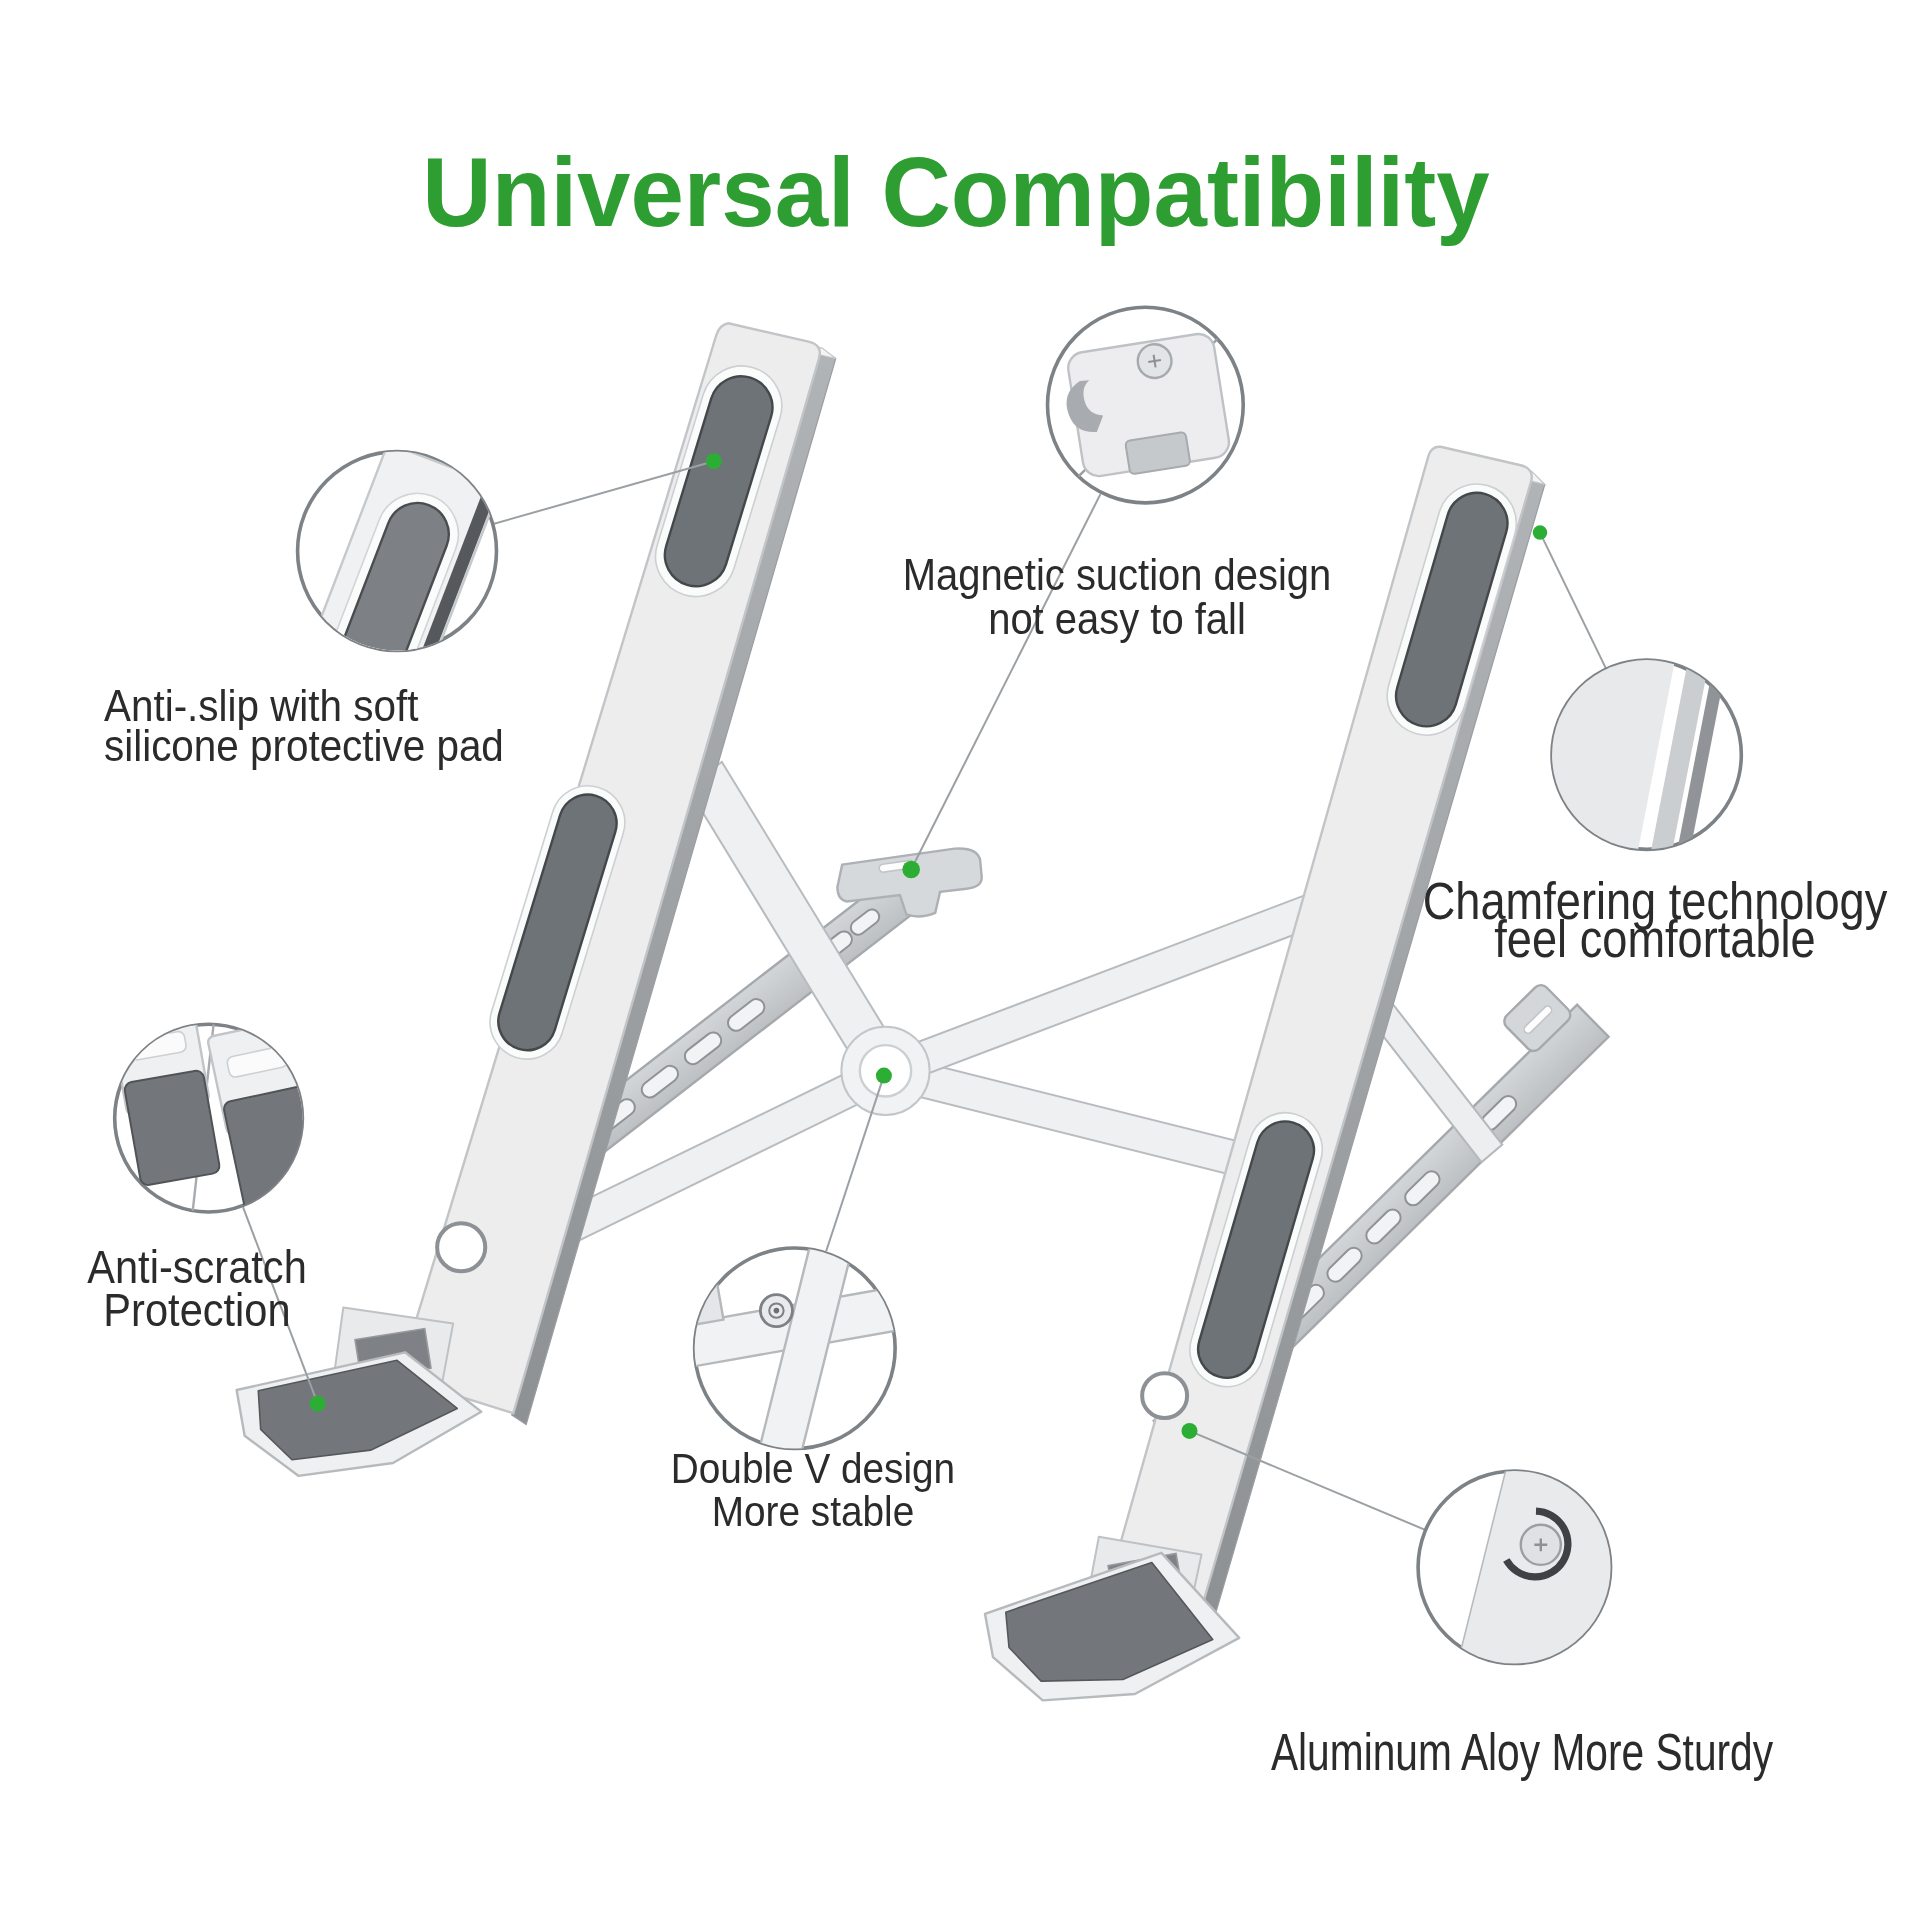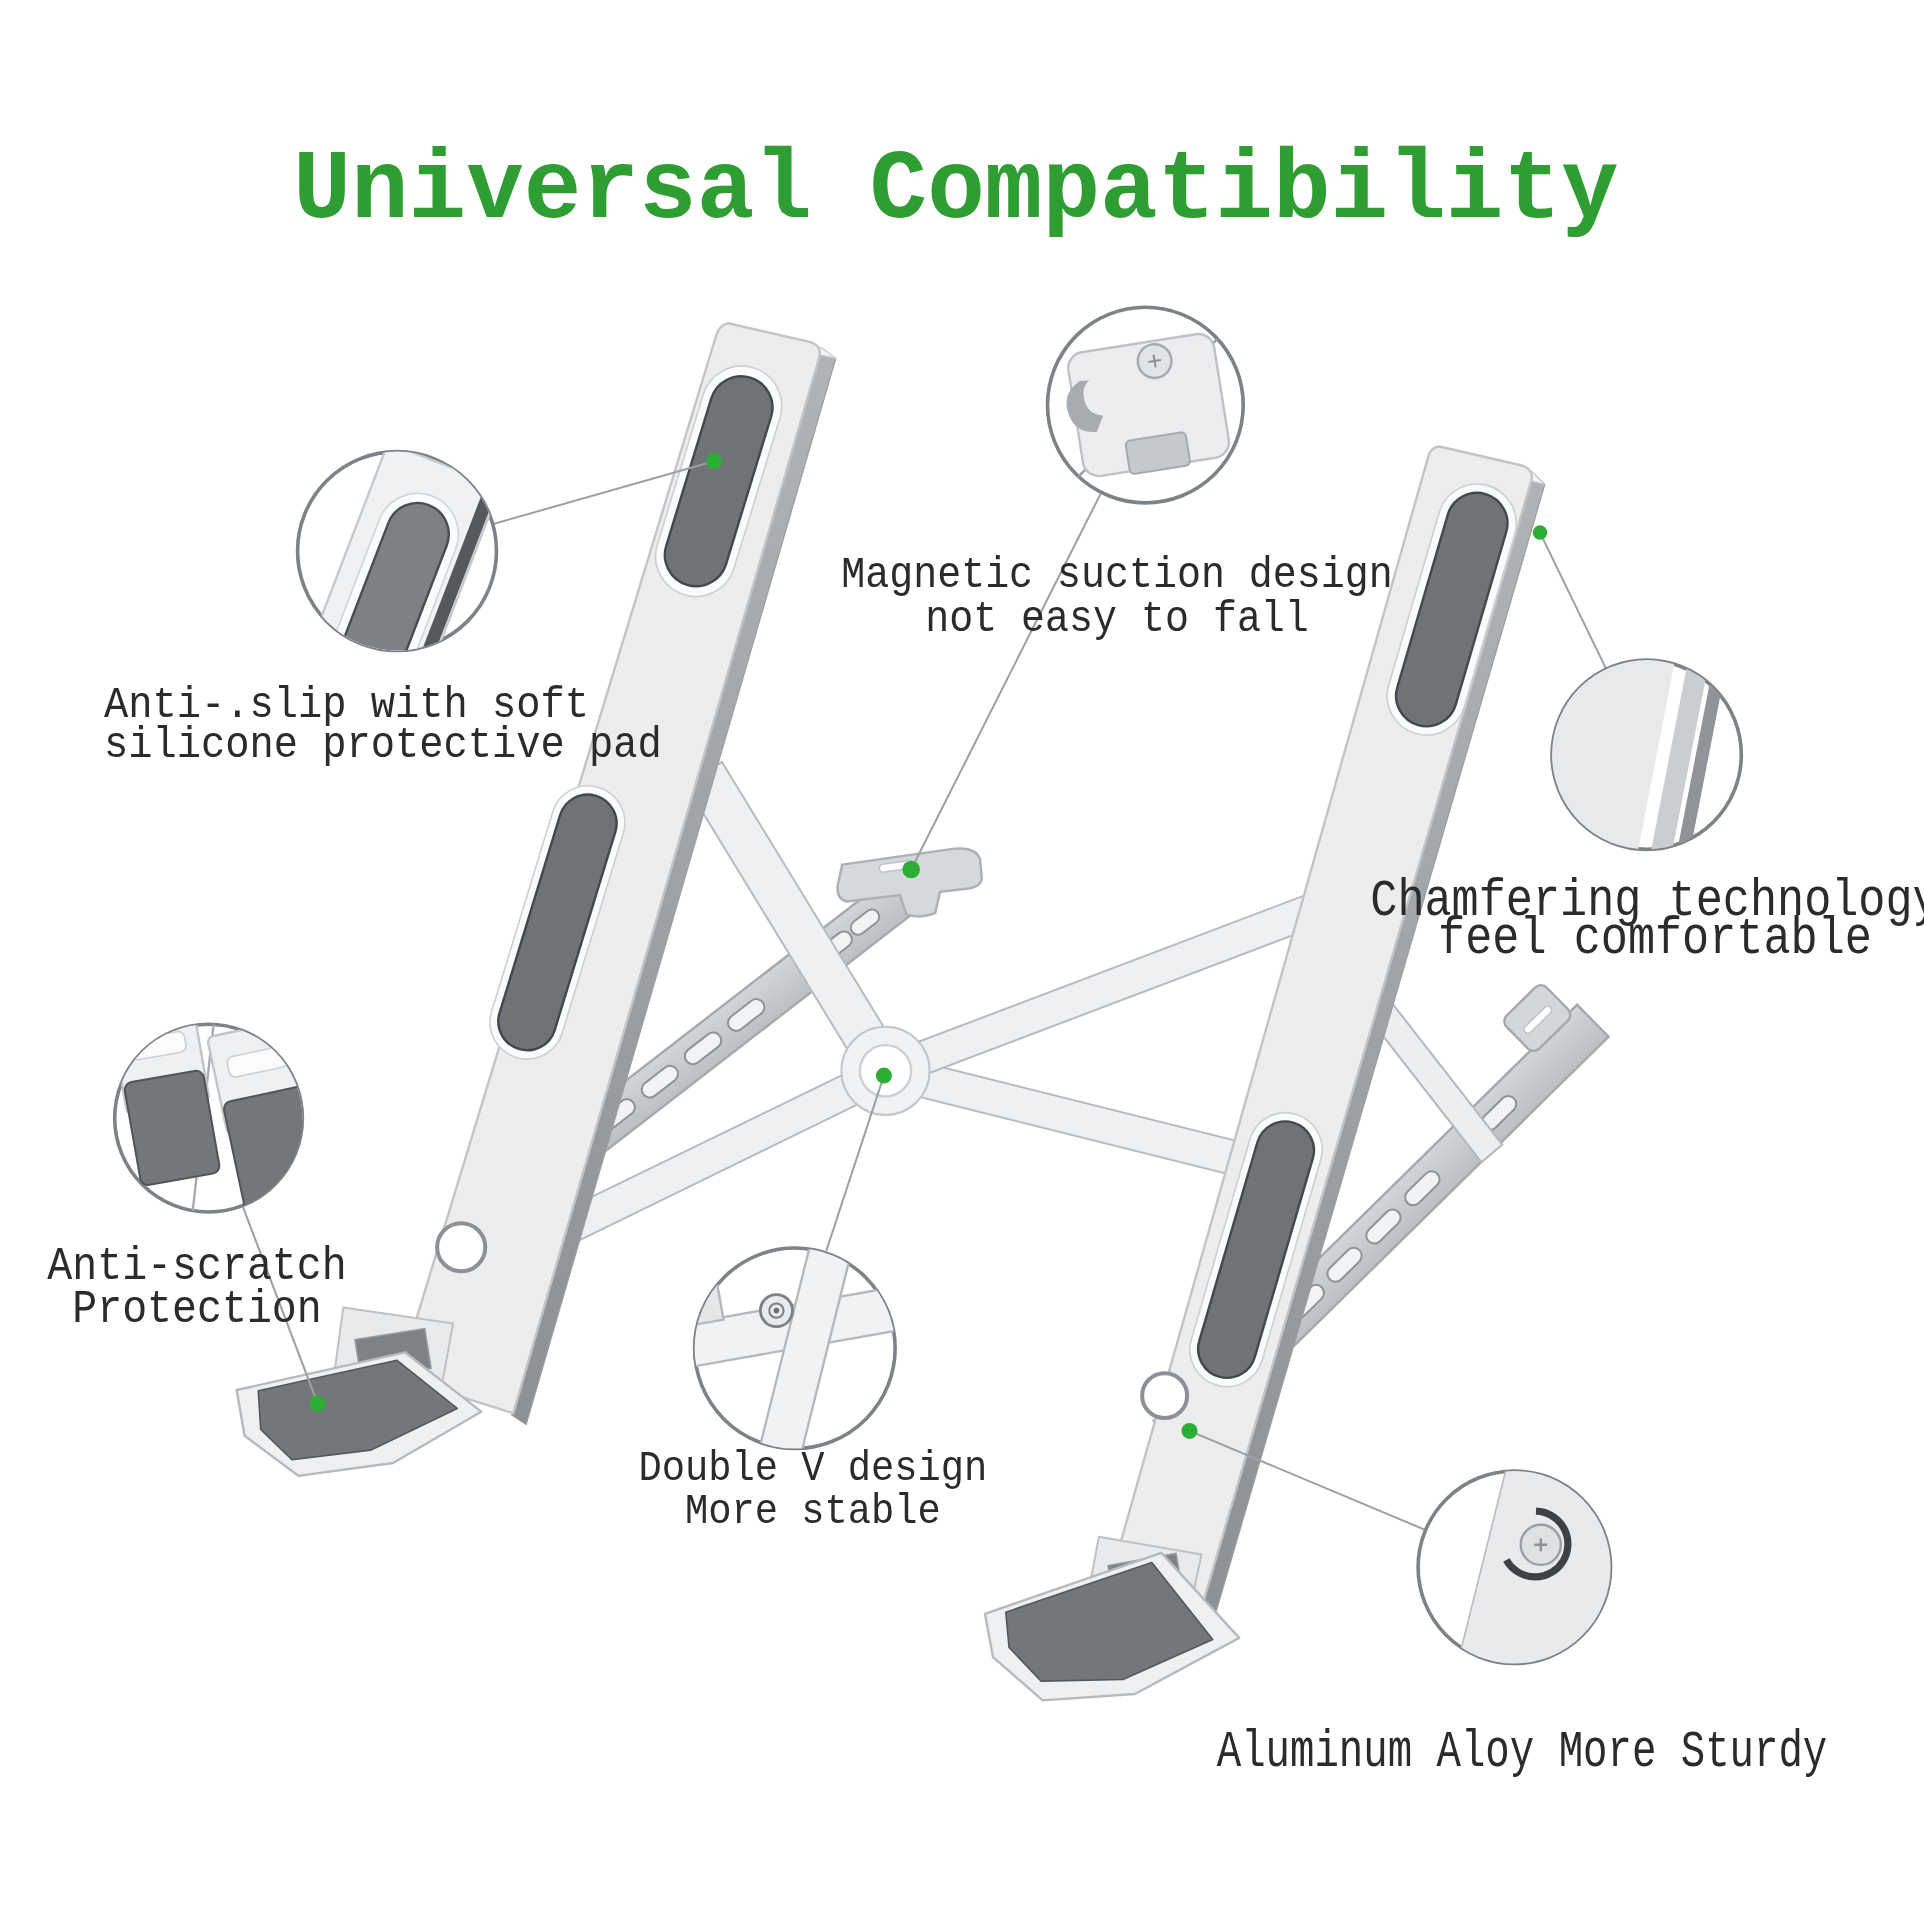--- a/index.html
+++ b/index.html
@@ -7,21 +7,21 @@
     --color-dot_green:#2cae35;
     --color-label_text:#2b2b2b;
     --color-leader_line:#9ba0a4;
     --color-callout_ring:#7d8286;
     --color-metal_face:#ededee;
     --color-metal_edge:#c0c3c6;
     --color-pad_gray:#6e7377;
     --color-background:#ffffff;
   }
   html,body{margin:0;padding:0;width:1925px;height:1925px;background:var(--color-background);overflow:hidden;}
-  .canvas{position:relative;width:1925px;height:1925px;background:var(--color-background);font-family:Liberation Mono, monospace;}
+  .canvas{position:relative;width:1925px;height:1925px;background:var(--color-background);font-family:Liberation Sans, sans-serif;}
   .stand-svg{position:absolute;left:0;top:0;width:1925px;height:1925px;}
   .label{
     position:absolute;color:var(--color-label_text);
     white-space:pre;font-weight:normal;
   }
   
   .title{position:absolute;left:956px;top:135px;transform:translateX(-50%) scaleX(0.97);transform-origin:center top;margin:0;font-size:99px;font-weight:bold;white-space:nowrap;color:var(--color-accent_green);}
   #lbl-anti-slip   {left:104px; top:686px; font-size:45px;line-height:40px;text-align:left;  transform:scaleX(0.898);transform-origin:left top;}
   #lbl-magnetic    {left:1117px;top:553px; font-size:44px;line-height:44px;text-align:center;transform:translateX(-50%) scaleX(0.908);transform-origin:center top;}
   #lbl-chamfering  {left:1655px;top:883px;font-size:51px;line-height:38px;text-align:center;transform:translateX(-50%) scaleX(0.886);transform-origin:center top;}

